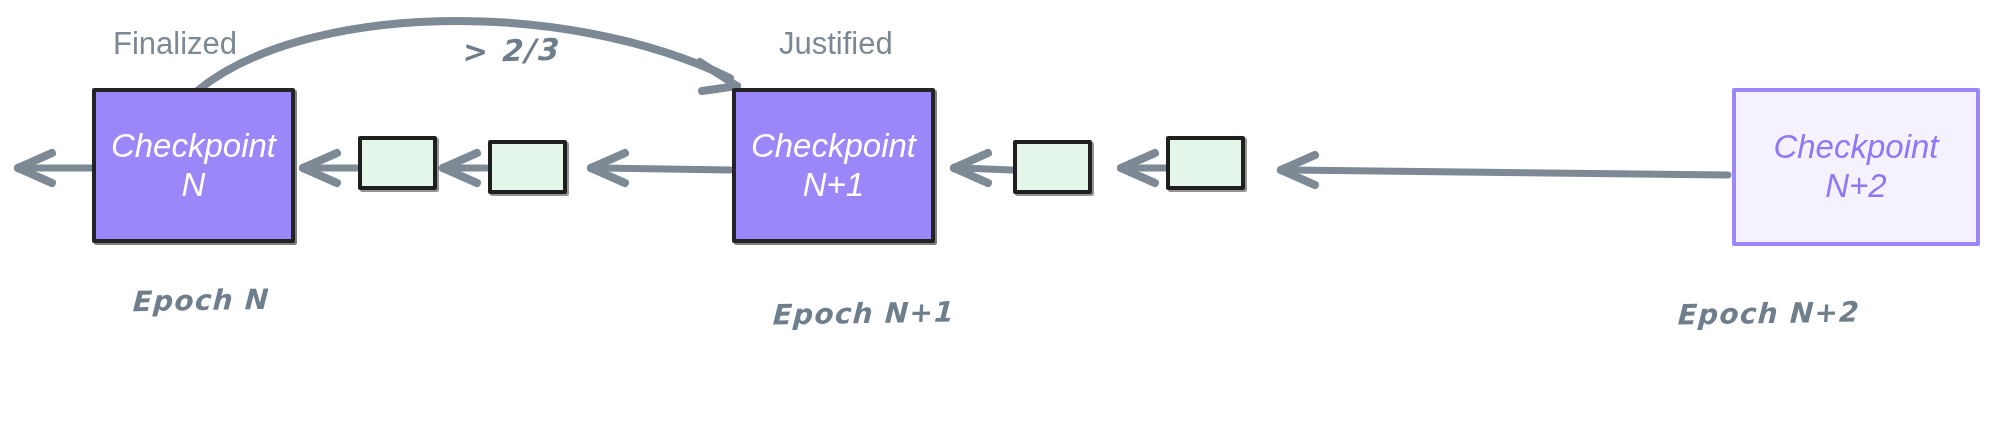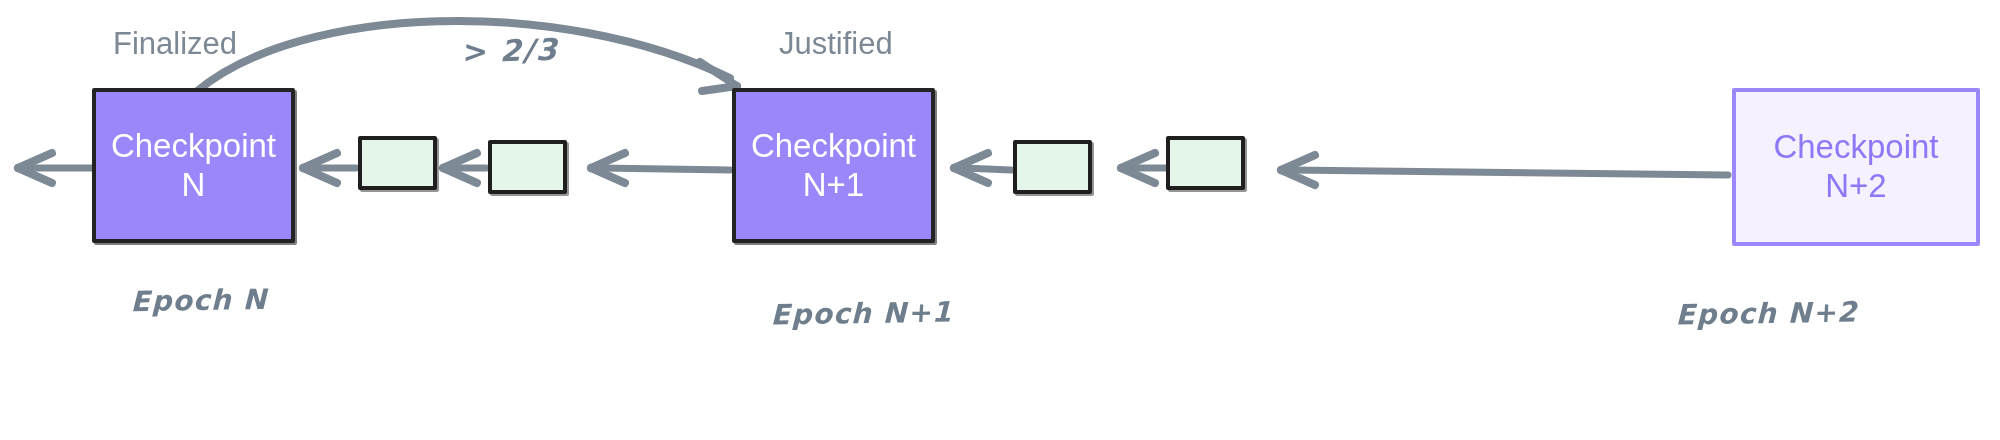--- a/index.html
+++ b/index.html
@@ -31,20 +31,21 @@
   .checkpoint {
     position: absolute;
     box-sizing: border-box;
     display: flex;
     align-items: center;
     justify-content: center;
     text-align: center;
     line-height: 1.18;
     white-space: pre-line;
     z-index: 3;
+    font-style: italic;
   }
   .checkpoint.solid {
     background: #9b87fa;
     border: 4px solid #232323;
     color: #ffffff;
     font-size: 33px;
     border-radius: 2px;
     box-shadow: 2px 2px 0 rgba(20,20,20,0.55);
   }
   .checkpoint.outline {

